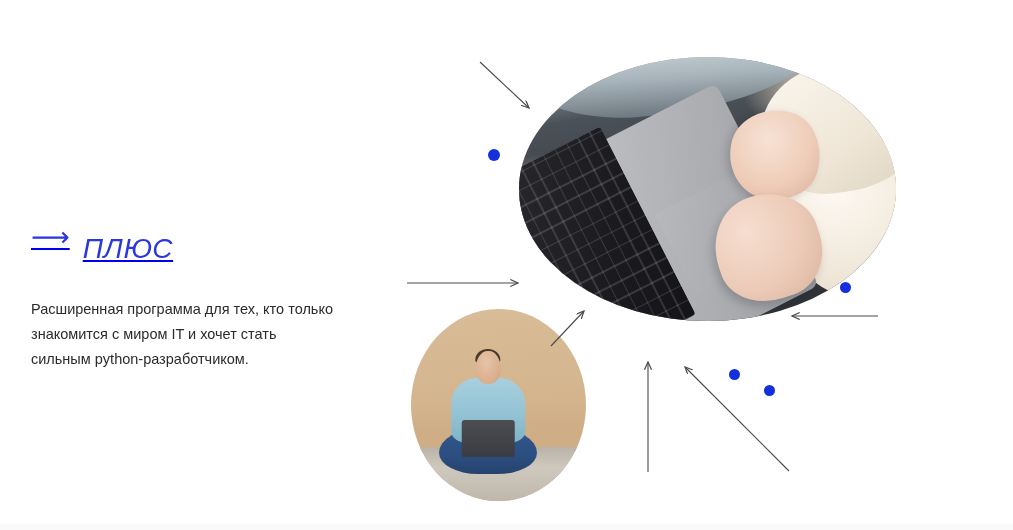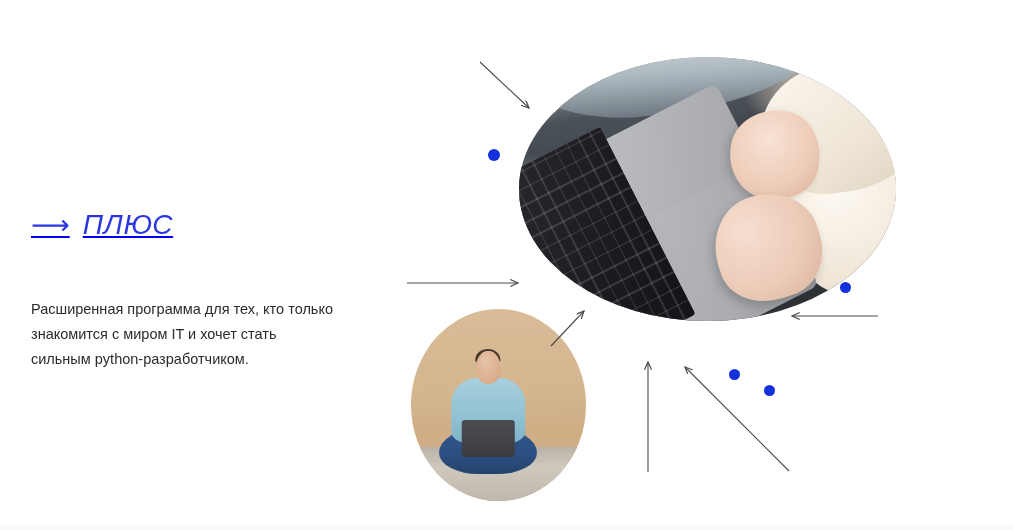--- a/index.html
+++ b/index.html
@@ -45,20 +45,21 @@
     display: block;
     color: #2a36e0;
     line-height: 1;
   }
   .cta-label {
     font-size: 28px;
     font-style: italic;
     font-weight: 400;
     letter-spacing: 0.6px;
     color: #2a36e0;
+    margin-top: 24px;
   }
   .lede {
     position: absolute;
     left: 31px;
     top: 282px;
     width: 400px;
     font-size: 14.5px;
     line-height: 25px;
     color: #2b2b2b;
     white-space: pre-line;

